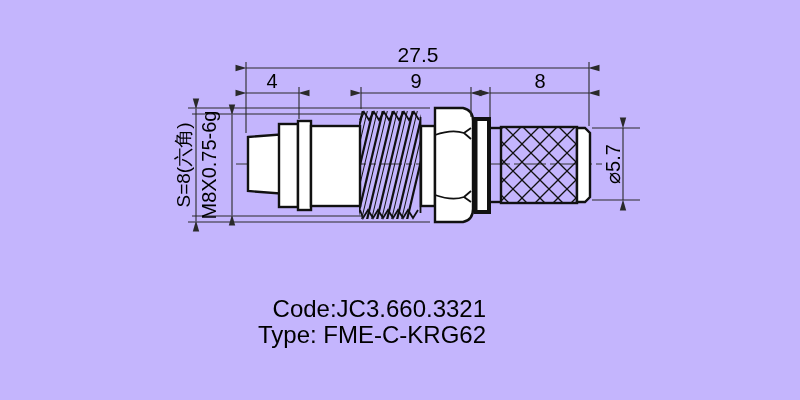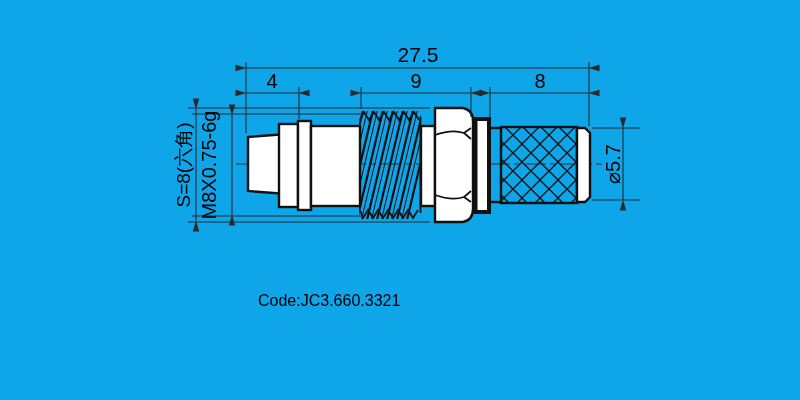--- a/index.html
+++ b/index.html
@@ -1,27 +1,27 @@
 <!DOCTYPE html>
 <html><head>
 <meta charset="utf-8">
 <style>
   html,body{margin:0;padding:0;background:#fff;}
-  .stage{position:relative;width:800px;height:400px;background:#0ea5e9;overflow:hidden;
+  .stage{position:relative;width:800px;height:400px;background:#c4b5fd;overflow:hidden;
          font-family:"Liberation Sans","DejaVu Sans",sans-serif;text-align:right;}
   svg{position:absolute;left:0;top:0;}
   .outline{fill:#ffffff;stroke:#111111;stroke-width:2.4;stroke-linejoin:miter;}
   .outline-thick{fill:#ffffff;stroke:#111111;stroke-width:4;}
   .detail{fill:none;stroke:#111111;stroke-width:1.8;}
   .thin{stroke:#2a2a2a;stroke-width:1.1;fill:none;}
   .dim{stroke:#2a2a2a;stroke-width:1.1;fill:none;}
   .cl{stroke:#333333;stroke-width:1;fill:none;stroke-dasharray:22 4 6 4;}
   .dimtext{font-size:20px;fill:#000;}
   .dimtext-big{font-size:21px;fill:#000;}
-  .notes{position:absolute;left:258px;top:288px;font-size:16px;line-height:26px;color:#000;}
+  .notes{position:absolute;left:258px;top:296px;font-size:24px;line-height:26px;color:#000;}
   .knurl-line{stroke:#111;stroke-width:1.3;}
   .thread-line{stroke:#111;stroke-width:2.2;fill:none;}
   .thread-line2{stroke:#111;stroke-width:1;fill:none;}
 </style>
 </head>
 <body>
 
 <div class="stage">
   <svg width="800" height="400" viewBox="0 0 800 400">
     <defs>
@@ -119,14 +119,15 @@
       <text class="dimtext" x="416" y="88" text-anchor="middle">9</text>
       <text class="dimtext" x="540" y="88" text-anchor="middle">8</text>
       <text class="dimtext" transform="translate(190,165) rotate(-90)" text-anchor="middle" style="font-size:19px">S=8(六角)</text>
       <text class="dimtext" transform="translate(216,165) rotate(-90)" text-anchor="middle">M8X0.75-6g</text>
       <text class="dimtext" transform="translate(620,164) rotate(-90)" text-anchor="middle">⌀5.7</text>
     </g>
   </svg>
 
   <div class="notes">
     <div>Code:JC3.660.3321</div>
+    <div>Type: FME-C-KRG62</div>
   </div>
 </div>
 
 </body></html>

